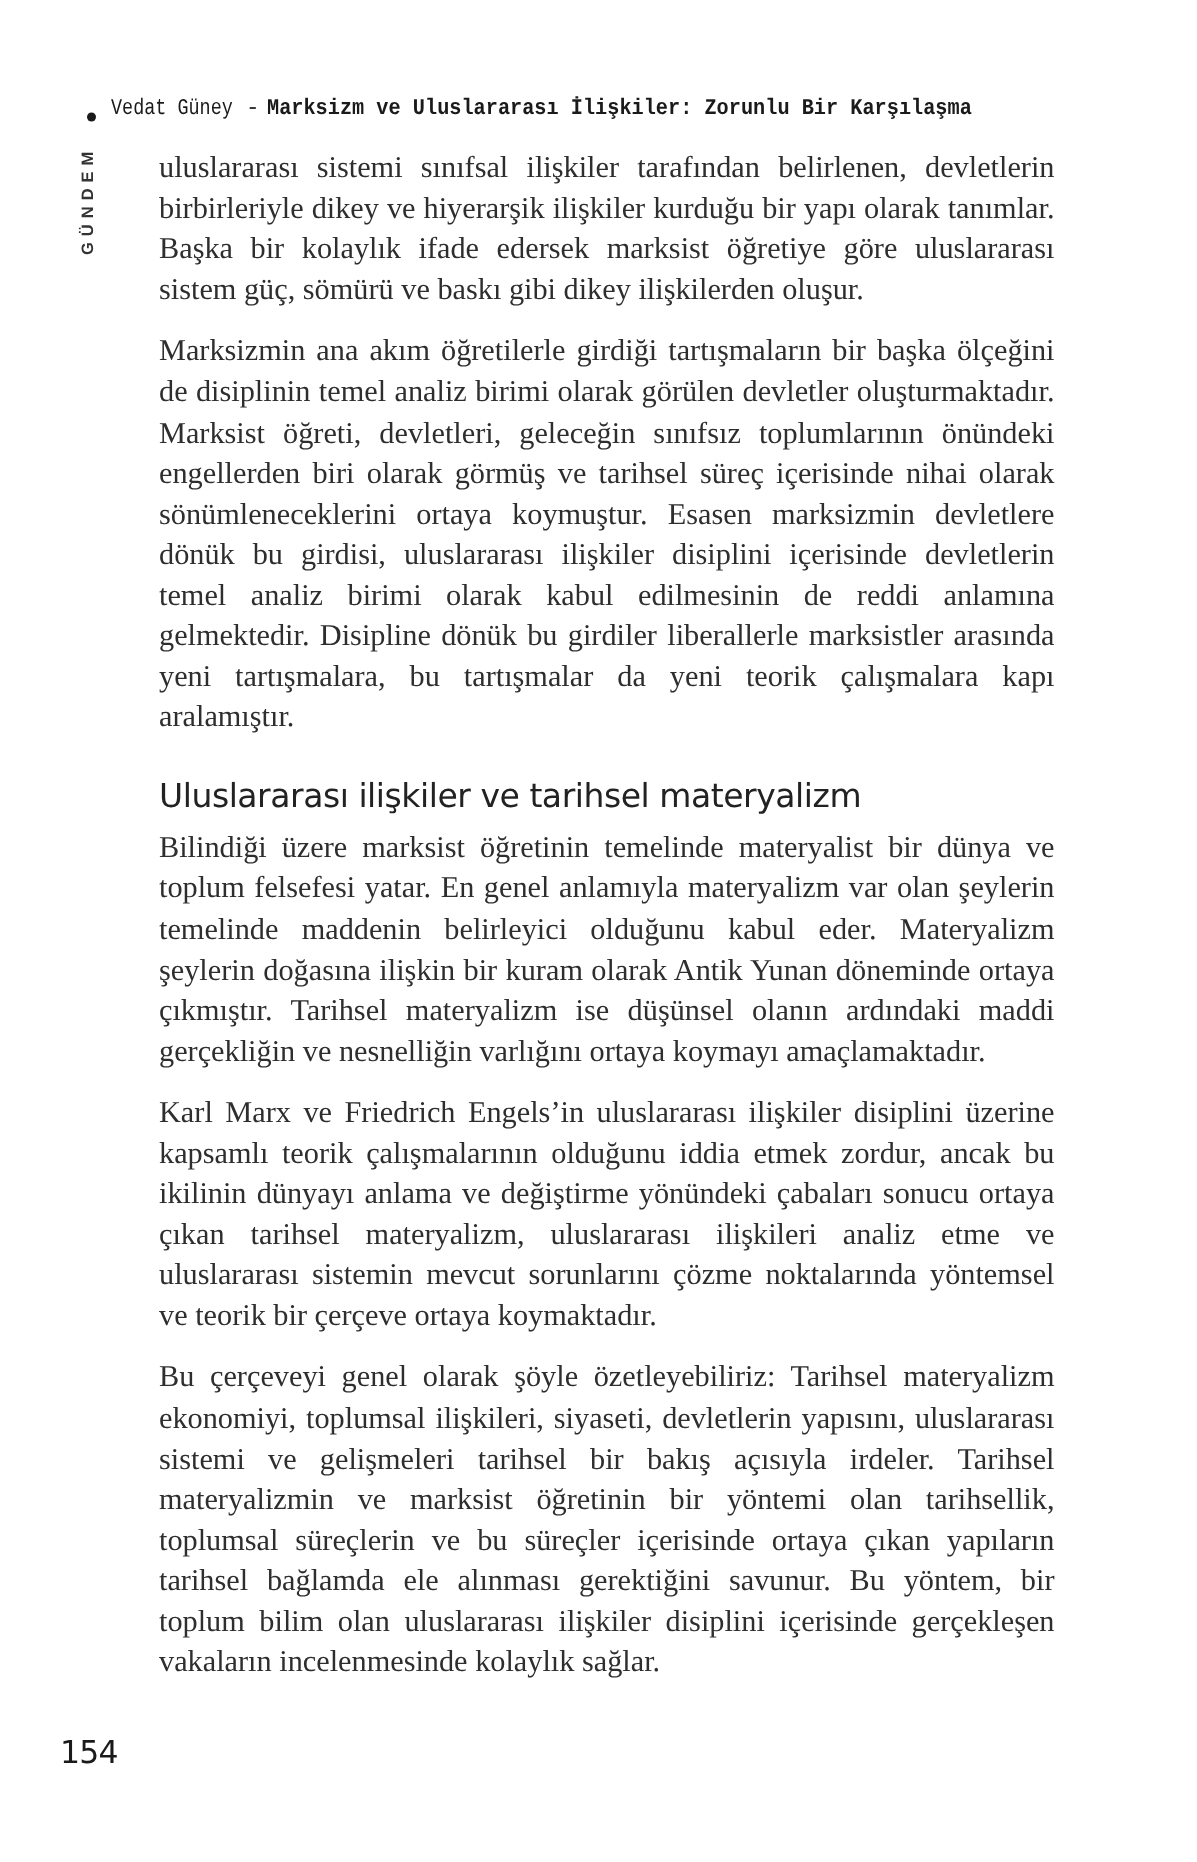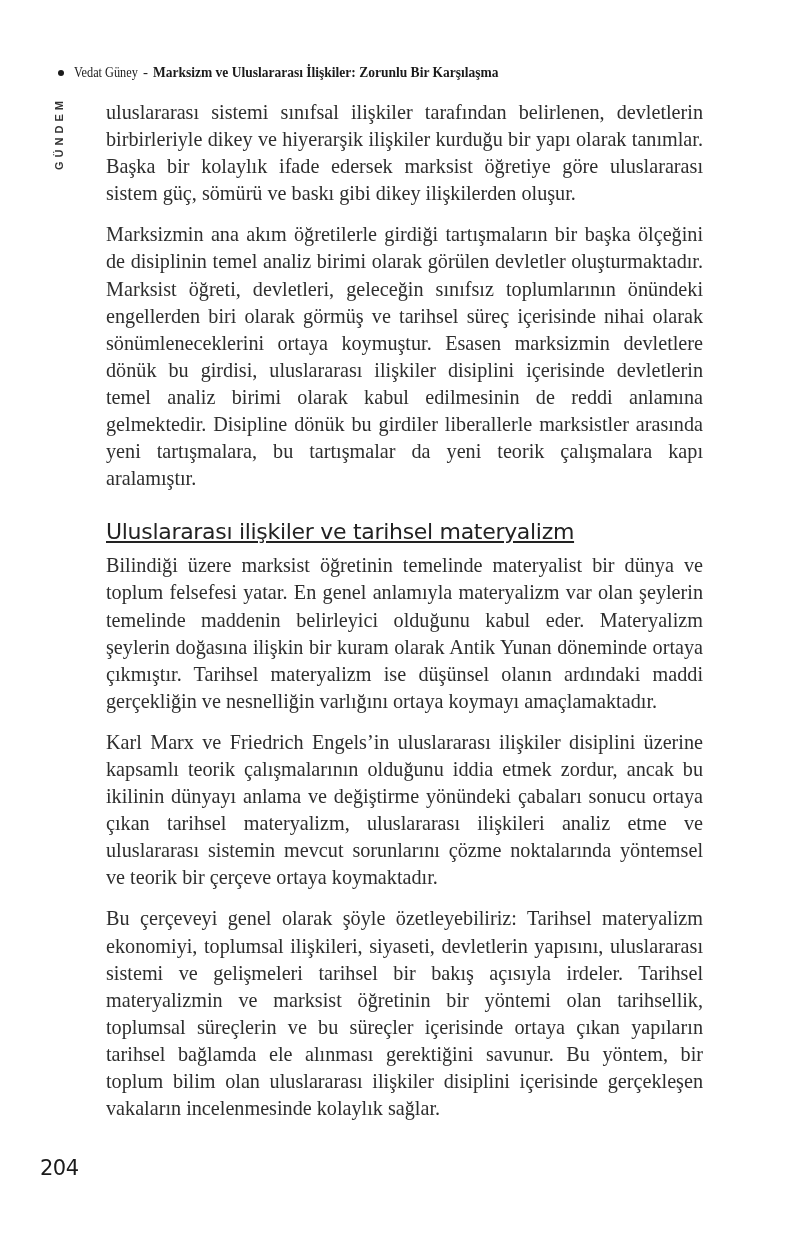--- a/index.html
+++ b/index.html
@@ -1,31 +1,31 @@
 <!DOCTYPE html>
 <html><head>
   <meta charset="utf-8">
   <style>
     html, body { margin: 0; padding: 0; background: #ffffff; }
     body { width: 798px; height: 1241px; position: relative; overflow: hidden; color: #2b2b2b; }
-    .header { position: absolute; left: 58px; top: 64px; display: flex; align-items: center;
-      font-family: Liberation Serif, serif; font-size: 15px; color: #1a1a1a; white-space: nowrap; }
+    .header { position: absolute; left: 58px; top: 64px; display: flex; align-items: flex-end;
+      font-family: Liberation Mono, monospace; font-size: 15px; color: #1a1a1a; white-space: nowrap; }
     .bullet { width: 6px; height: 6px; border-radius: 50%; background: #1a1a1a; margin-right: 10px; }
     .author { font-weight: normal; transform: scaleX(0.82); transform-origin: left center; display: inline-block; margin-right: -14px; }
     .sep { margin: 0 5px; }
     .title { font-weight: bold; transform: scaleX(0.9); transform-origin: left center; display: inline-block; }
     .side { position: absolute; left: 53px; top: 90px; width: 16px; height: 80px;
       font-family: "Liberation Sans", sans-serif; font-weight: bold; font-size: 11px; color: #333;
       letter-spacing: 4px; writing-mode: vertical-rl; transform: rotate(180deg); text-align: left; }
     .content { position: absolute; left: 106px; top: 99px; width: 597px;
       font-family: "Liberation Serif", serif; font-size: 20.2px; line-height: 27.1px; color: #2e2e2e;
       text-align: justify; }
     .content p { margin: 0 0 14px 0; hyphens: manual; }
     .content h2 { font-family: "DejaVu Sans", sans-serif; font-weight: normal; font-size: 22px;
-      color: #222; margin: 26px 0 6px 0; line-height: 28px; letter-spacing: -0.3px; text-decoration: underline; }
+      color: #222; margin: 26px 0 6px 0; line-height: 28px; letter-spacing: -0.3px; }
     .pagenum { position: absolute; left: 40px; top: 1156px; font-family: "DejaVu Sans", sans-serif;
       font-size: 21px; color: #1a1a1a; letter-spacing: -0.5px; }
   </style>
 </head>
 <body>
 
 <div class="header">
   <span class="bullet"></span>
   <span class="author">Vedat Güney</span>
   <span class="sep">-</span>
@@ -36,13 +36,13 @@
 
 <div class="content">
   <p>uluslararası sistemi sınıfsal ilişkiler tarafından belirlenen, devletlerin birbirleriyle dikey ve hiyerarşik ilişkiler kurduğu bir yapı olarak tanımlar. Başka bir kolaylık ifade edersek marksist öğretiye göre uluslararası sistem güç, sömürü ve baskı gibi dikey ilişkilerden oluşur.</p>
   <p>Marksizmin ana akım öğretilerle girdiği tartışmaların bir başka ölçeğini de disiplinin temel analiz birimi olarak görülen devletler oluşturmaktadır. Marksist öğreti, devletleri, geleceğin sınıfsız toplumlarının önündeki engellerden biri olarak görmüş ve tarihsel süreç içerisinde nihai olarak sönümleneceklerini ortaya koymuştur. Esasen marksizmin devletlere dönük bu girdisi, uluslararası ilişkiler disiplini içerisinde devletlerin temel analiz birimi olarak kabul edilmesinin de reddi anlamına gelmektedir. Disipline dönük bu girdiler liberallerle marksistler arasında yeni tartışmalara, bu tartışmalar da yeni teorik çalışmalara kapı aralamıştır.</p>
   <h2>Uluslararası ilişkiler ve tarihsel materyalizm</h2>
   <p>Bilindiği üzere marksist öğretinin temelinde materyalist bir dünya ve toplum felsefesi yatar. En genel anlamıyla materyalizm var olan şeylerin temelinde maddenin belirleyici olduğunu kabul eder. Materyalizm şeylerin doğasına ilişkin bir kuram olarak Antik Yunan döneminde ortaya çıkmıştır. Tarihsel materyalizm ise düşünsel olanın ardındaki maddi gerçekliğin ve nesnelliğin varlığını ortaya koymayı amaçlamaktadır.</p>
   <p>Karl Marx ve Friedrich Engels’in uluslararası ilişkiler disiplini üzerine kapsamlı teorik çalışmalarının olduğunu iddia etmek zordur, ancak bu ikilinin dünyayı anlama ve değiştirme yönündeki çabaları sonucu ortaya çıkan tarihsel materyalizm, uluslararası ilişkileri analiz etme ve uluslararası sistemin mevcut sorunlarını çözme noktalarında yöntemsel ve teorik bir çerçeve ortaya koymaktadır.</p>
   <p>Bu çerçeveyi genel olarak şöyle özetleyebiliriz: Tarihsel materyalizm ekonomiyi, toplumsal ilişkileri, siyaseti, devletlerin yapısını, uluslararası sistemi ve gelişmeleri tarihsel bir bakış açısıyla irdeler. Tarihsel materyalizmin ve marksist öğretinin bir yöntemi olan tarihsellik, toplumsal süreçlerin ve bu süreçler içerisinde ortaya çıkan yapıların tarihsel bağlamda ele alınması gerektiğini savunur. Bu yöntem, bir toplum bilim olan uluslararası ilişkiler disiplini içerisinde gerçekleşen vakaların incelenmesinde kolaylık sağlar.</p>
 </div>
 
-<div class="pagenum">204</div>
+<div class="pagenum">154</div>
 
 </body></html>

